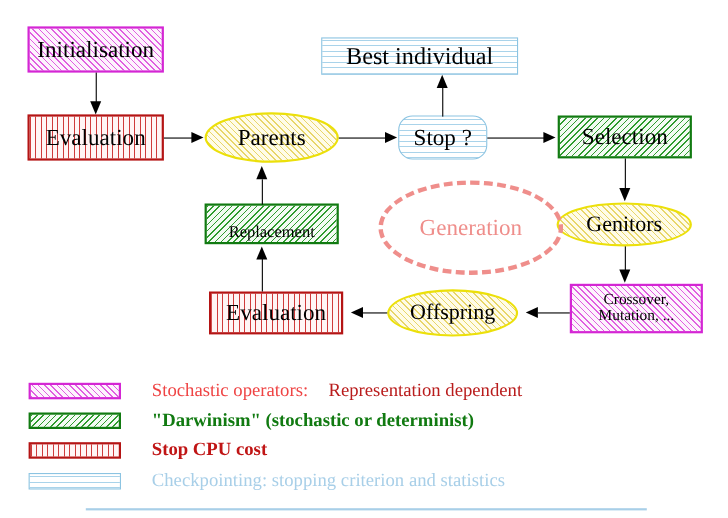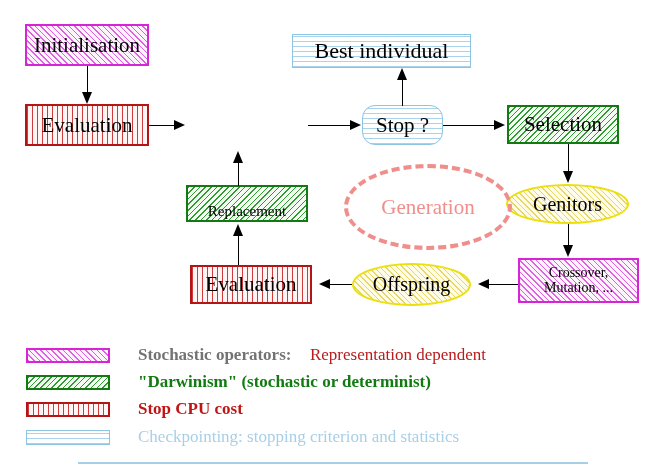--- a/index.html
+++ b/index.html
@@ -63,51 +63,54 @@
   .arw.r{border-top:5px solid transparent;border-bottom:5px solid transparent;border-left:11px solid #000;}
   .arw.l{border-top:5px solid transparent;border-bottom:5px solid transparent;border-right:11px solid #000;}
   .arw.d{border-left:5px solid transparent;border-right:5px solid transparent;border-top:12px solid #000;}
   .arw.u{border-left:5px solid transparent;border-right:5px solid transparent;border-bottom:12px solid #000;}
 
   
   #legend{position:absolute;left:0;top:338px;width:662px;height:118px;}
   .lg-row{position:absolute;left:26px;height:22px;width:620px;}
   .sw{position:absolute;left:0;top:2px;width:84px;height:15px;box-sizing:border-box;}
   .lg-txt{position:absolute;left:112px;top:-1px;white-space:nowrap;font-size:17px;}
-  .c-mag{color:#737373;font-weight:bold;}
+  .c-mag{color:#ef4444;font-weight:normal;}
   .c-gold{color:#b91c1c;}
   .c-grn{color:#117a11;font-weight:bold;}
   .c-red{color:#c01515;font-weight:bold;}
   .c-blu{color:#a8cfe8;}
 
   #bottom-rule{position:absolute;left:78px;top:462px;width:510px;height:2px;background:#a8cfe8;}
 </style>
 </head>
 <body>
 
 <div id="stage">
 
   <div class="node pat-magenta" style="left:25px;top:24px;width:124px;height:42px;">
     <span class="lbl" style="font-size:21px;">Initialisation</span>
   </div>
 
   <div class="node pat-red" style="left:25px;top:104px;width:124px;height:42px;">
     <span class="lbl" style="font-size:21px;">Evaluation</span>
   </div>
 
+  <div class="node pat-yellow ellipse" style="left:186px;top:102px;width:122px;height:46px;">
+    <span class="lbl" style="font-size:21px;">Parents</span>
+  </div>
 
   <div class="node pat-blue" style="left:292px;top:34px;width:179px;height:34px;">
     <span class="lbl" style="font-size:22px;">Best individual</span>
   </div>
 
   <div class="node pat-blue rounded" style="left:362px;top:105px;width:81px;height:40px;border-radius:13px;">
     <span class="lbl" style="font-size:21px;">Stop ?</span>
   </div>
 
-  <div class="node pat-green" style="left:507px;top:105px;width:112px;height:39px;">
+  <div class="node pat-green" style="left:507px;top:105px;width:122px;height:39px;">
     <span class="lbl" style="font-size:21px;">Selection</span>
   </div>
 
   <div class="node pat-yellow ellipse" style="left:506px;top:184px;width:123px;height:40px;">
     <span class="lbl" style="font-size:20px;">Genitors</span>
   </div>
 
   <div class="node pat-magenta" style="left:518px;top:258px;width:121px;height:45px;">
     <span class="lbl" style="font-size:14px;">Crossover,
 Mutation, ...</span>

